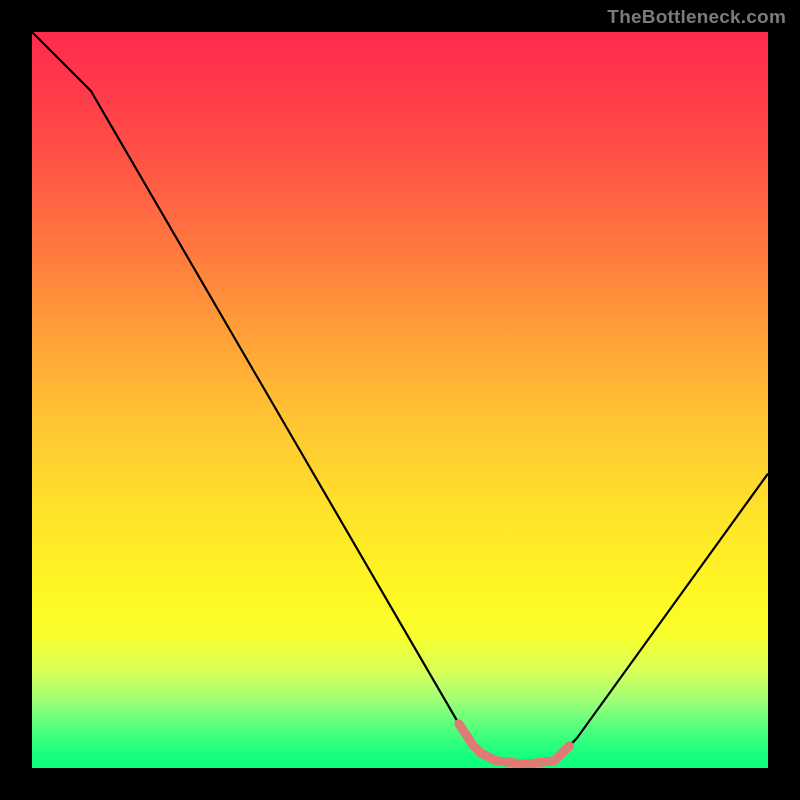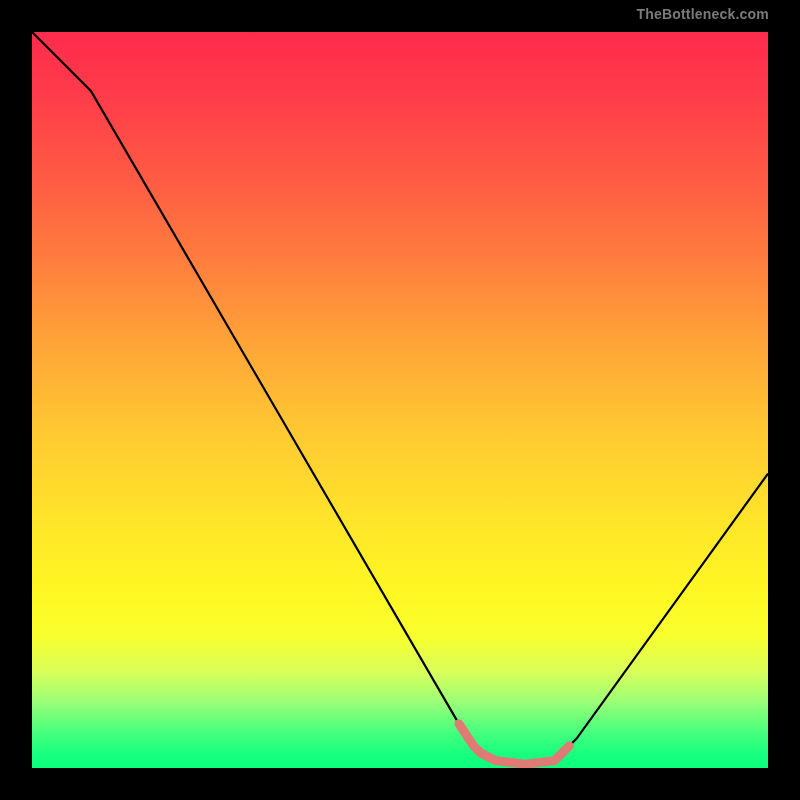--- a/index.html
+++ b/index.html
@@ -42,23 +42,23 @@
   }
   svg.curve {
     position: absolute;
     inset: 0;
     width: 100%;
     height: 100%;
   }
   .attribution {
     position: absolute;
     top: 6px;
-    right: 31px;
+    right: 14px;
     font-family: Arial, Helvetica, sans-serif;
-    font-size: 14px;
+    font-size: 19px;
     font-weight: 600;
     color: #7a7a7a;
     letter-spacing: 0.2px;
     pointer-events: none;
   }
 </style>
 </head>
 <body>
 
 <div class="frame">

